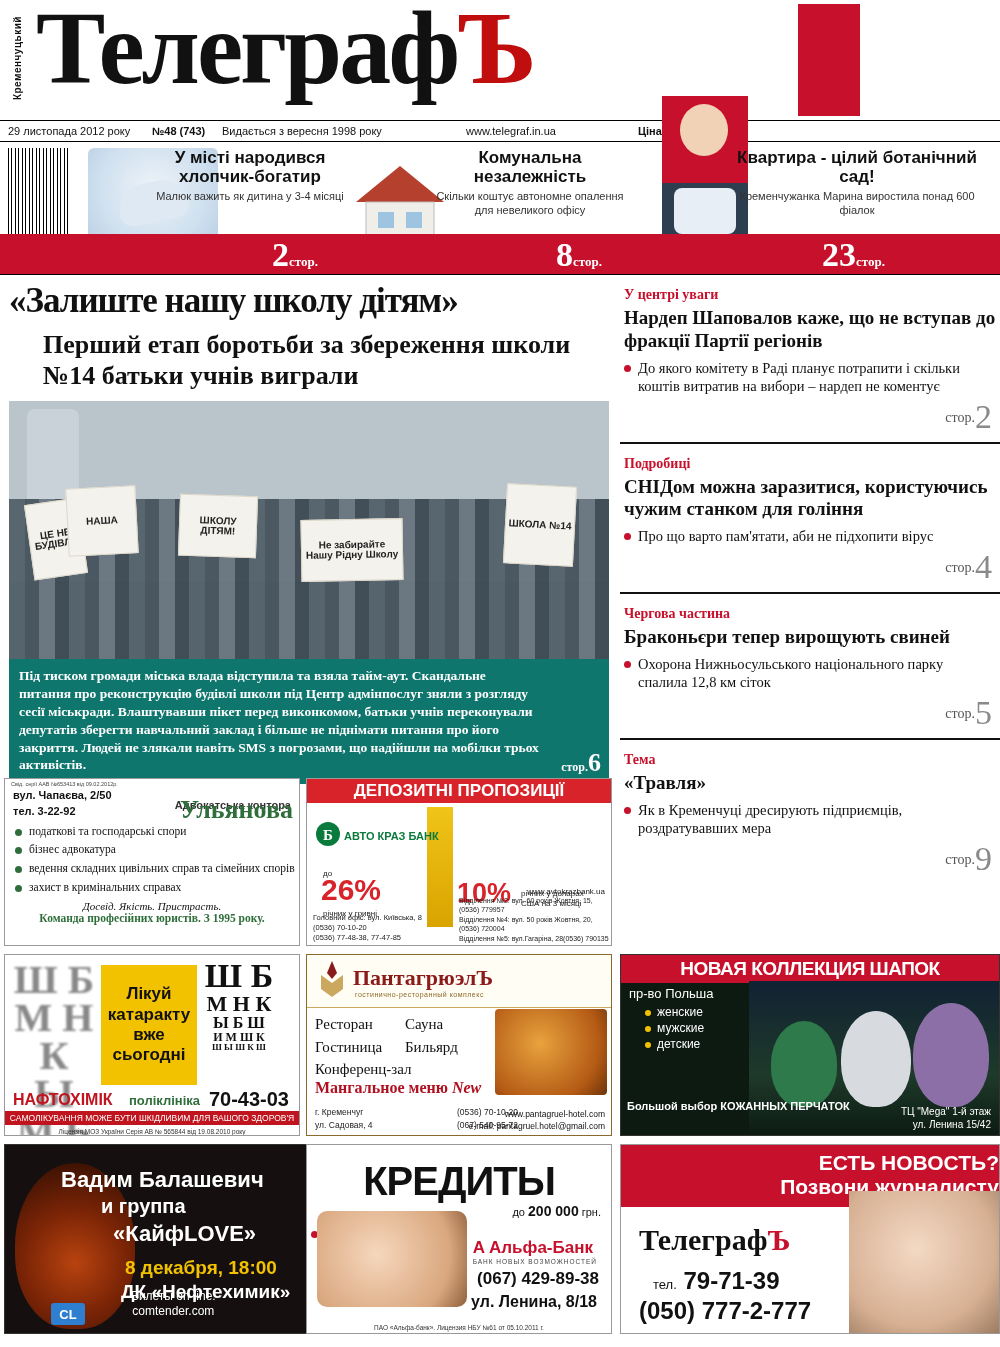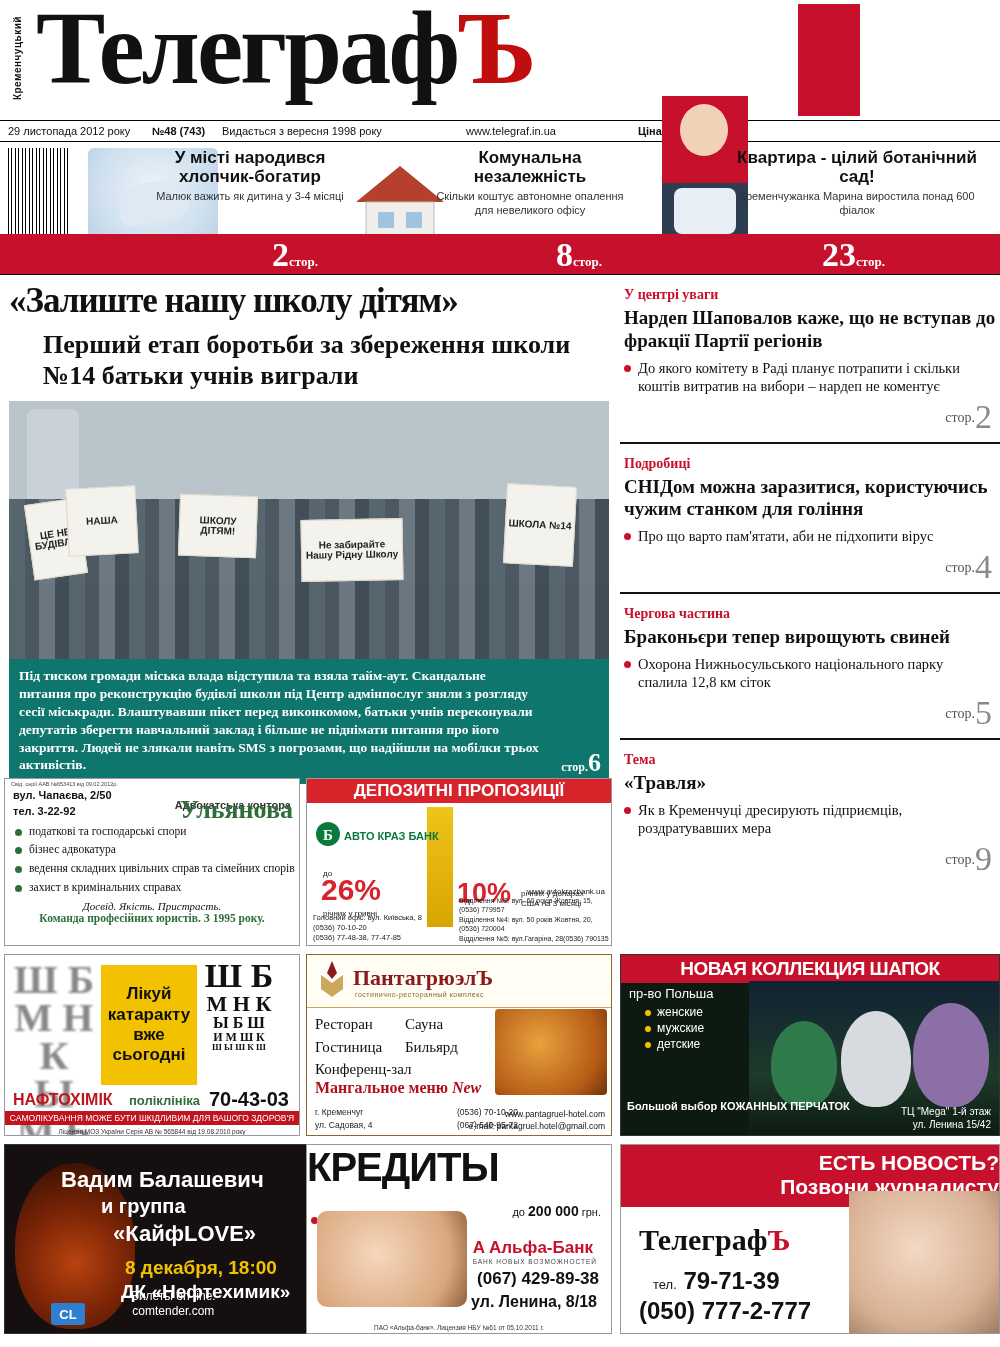--- a/index.html
+++ b/index.html
@@ -285,21 +285,21 @@
   .con-when{position:absolute;left:120px;top:112px;color:#f2c200;font-weight:bold;font-size:19px;}
   .con-where{position:absolute;left:116px;top:136px;color:#fff;font-weight:bold;font-size:19px;}
   .con-tick{position:absolute;left:126px;bottom:14px;color:#fff;font-size:12px;text-align:center;line-height:1.25;}
   .con-cl{
     position:absolute;left:46px;bottom:8px;width:34px;height:22px;background:#2f7fd1;color:#fff;
     font-weight:bold;font-size:13px;display:flex;align-items:center;justify-content:center;border-radius:3px;
   }
 
   
   .ad-cred{left:306px;top:366px;width:306px;height:190px;background:#fff;border:1px solid #999;}
-  .cred-h{text-align:left;font-weight:bold;font-size:40px;letter-spacing:-1px;color:#111;margin-top:0;}
+  .cred-h{text-align:center;font-weight:bold;font-size:40px;letter-spacing:-1px;color:#111;margin-top:14px;}
   .cred-b1{position:relative;margin:22px 0 0 16px;font-weight:bold;font-size:14px;}
   .cred-b1:before{content:"";position:absolute;left:-12px;top:5px;width:7px;height:7px;border-radius:50%;background:#c7102b;}
   .cred-amt{position:absolute;right:10px;top:58px;text-align:right;font-size:11px;}
   .cred-amt b{font-size:14px;}
   .cred-people{
     position:absolute;left:10px;bottom:26px;width:150px;height:96px;
     background:radial-gradient(circle at 40% 45%,#f6d7bd,#d9a77e 70%,#8e5f3c);
     border-radius:10px;
   }
   .cred-logo{position:absolute;right:14px;bottom:68px;font-weight:bold;font-size:17px;color:#c7102b;}

